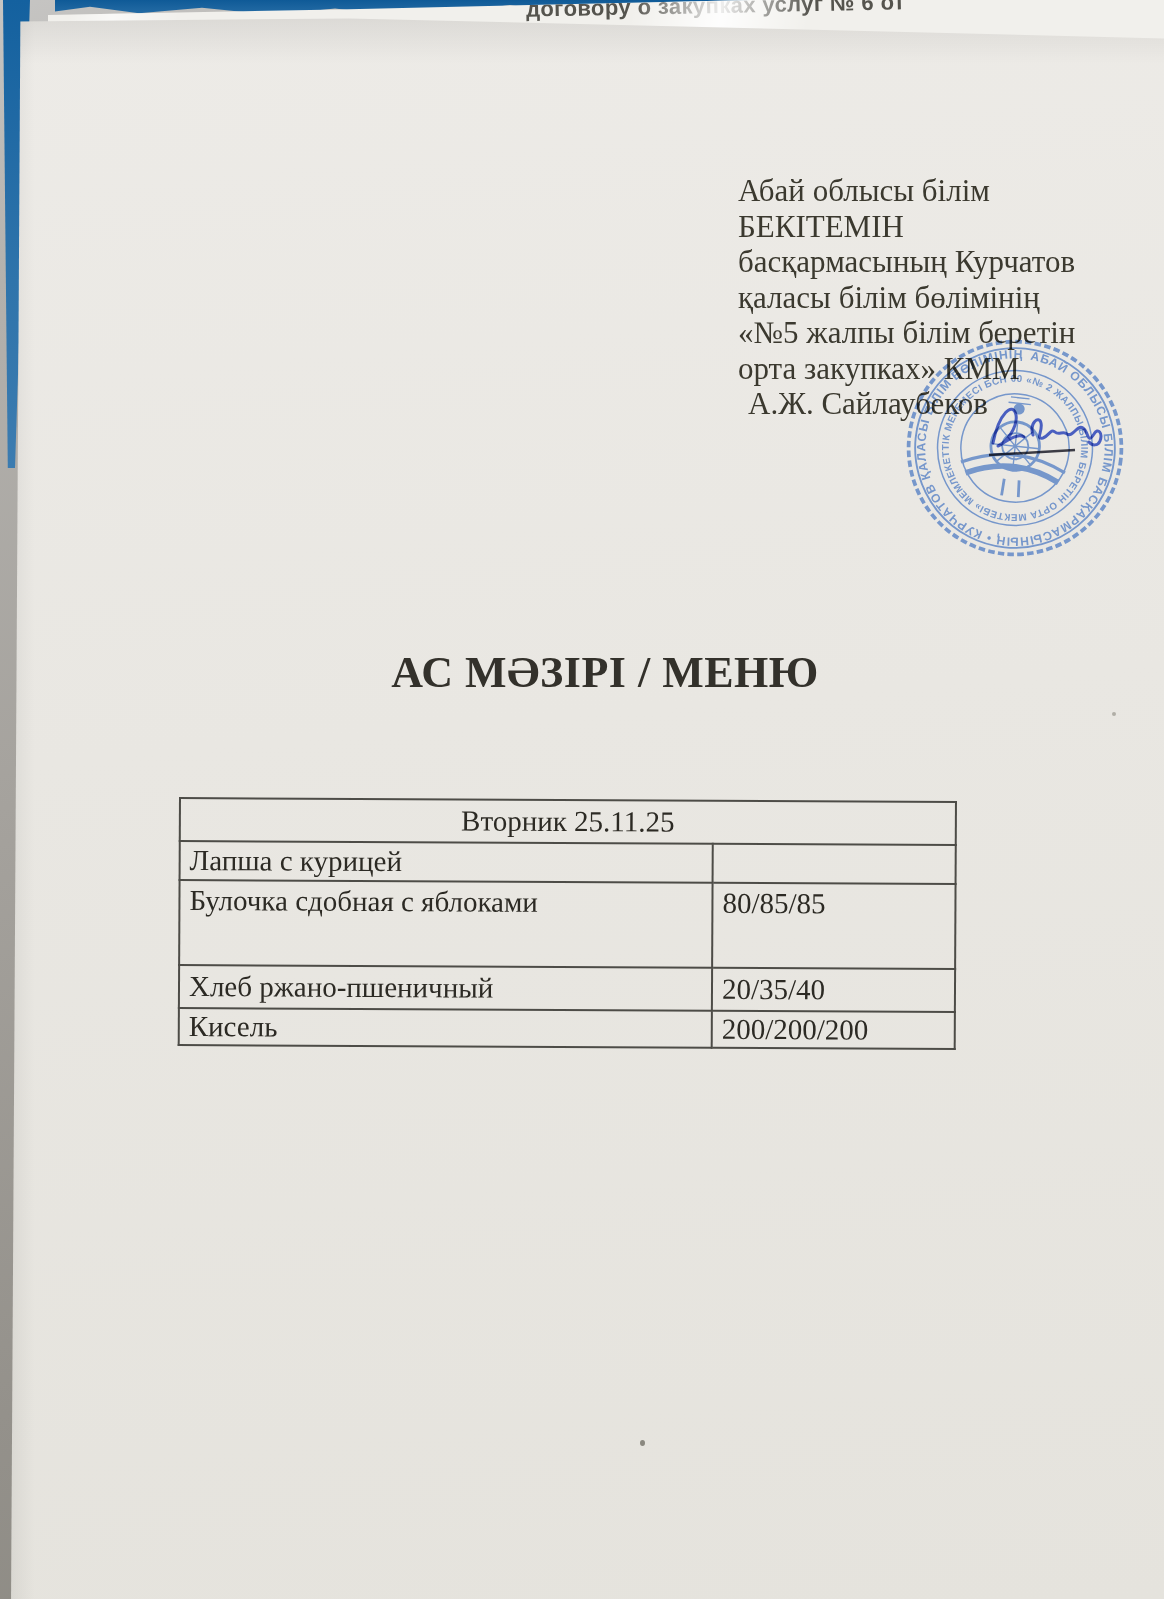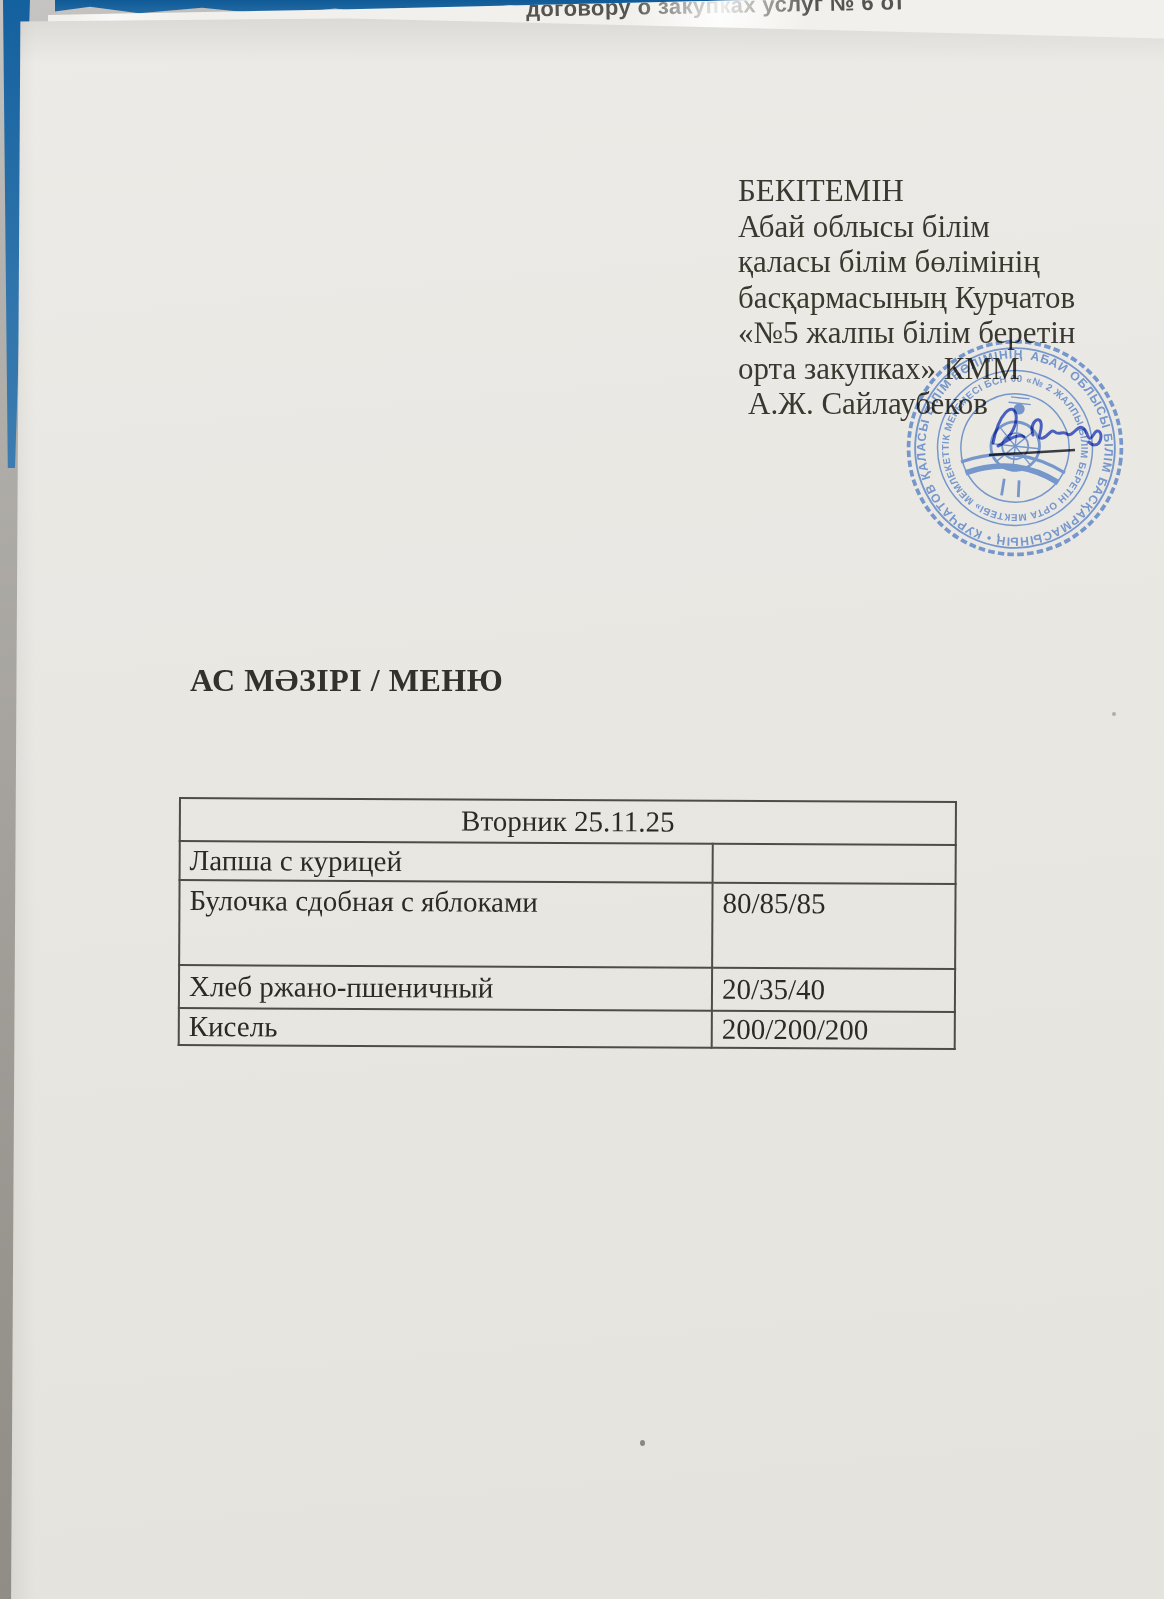--- a/index.html
+++ b/index.html
@@ -70,22 +70,22 @@
     position:absolute;left:903px;top:336px;width:224px;height:224px;
     mix-blend-mode:multiply;opacity:.92;transform:rotate(6deg);
   }
   
   .signature{
     position:absolute;left:975px;top:393px;width:150px;height:72px;z-index:5;
     mix-blend-mode:multiply;
   }
   
   .doc-title{
-    position:absolute;left:190px;top:662px;width:830px;text-align:left;
-    font-size:32px;font-weight:bold;letter-spacing:.5px;color:#33312b;
+    position:absolute;left:190px;top:647px;width:830px;text-align:center;
+    font-size:44px;font-weight:bold;letter-spacing:.5px;color:#33312b;
   }
   
   .menu-table{
     position:absolute;left:179px;top:797px;width:776px;
     border-collapse:collapse;table-layout:fixed;
     transform:rotate(.3deg);transform-origin:left top;
     font-size:29px;color:#2c2a24;
   }
   .menu-table td{
     border:2px solid #4d4c47;padding:0 6px 0 9px;overflow:hidden;white-space:nowrap;
@@ -110,24 +110,24 @@
 
 <div class="back-sheet">
   <div class="back-sheet-text">договору о закупках услуг № 6 от</div>
 </div>
 
 <div class="paper"></div>
 
 <div class="content">
 
   <div class="approval">
+    <div class="ap-line">Абай облысы білім</div>
     <div class="ap-line">БЕКІТЕМІН</div>
-    <div class="ap-line">Абай облысы білім</div>
+    <div class="ap-line">басқармасының Курчатов</div>
     <div class="ap-line">қаласы білім бөлімінің</div>
-    <div class="ap-line">басқармасының Курчатов</div>
     <div class="ap-line">«№5 жалпы білім беретін</div>
     <div class="ap-line">орта закупках» КММ</div>
     <div class="ap-line sig-line">А.Ж. Сайлаубеков</div>
   </div>
 
   <svg class="stamp" viewBox="0 0 240 240">
     <defs>
       <path id="ringOuter" d="M120,120 m0,-96 a96,96 0 1,1 -0.15,0"></path>
       <path id="ringInner" d="M120,120 m0,-71 a71,71 0 1,1 -0.15,0"></path>
     </defs>

